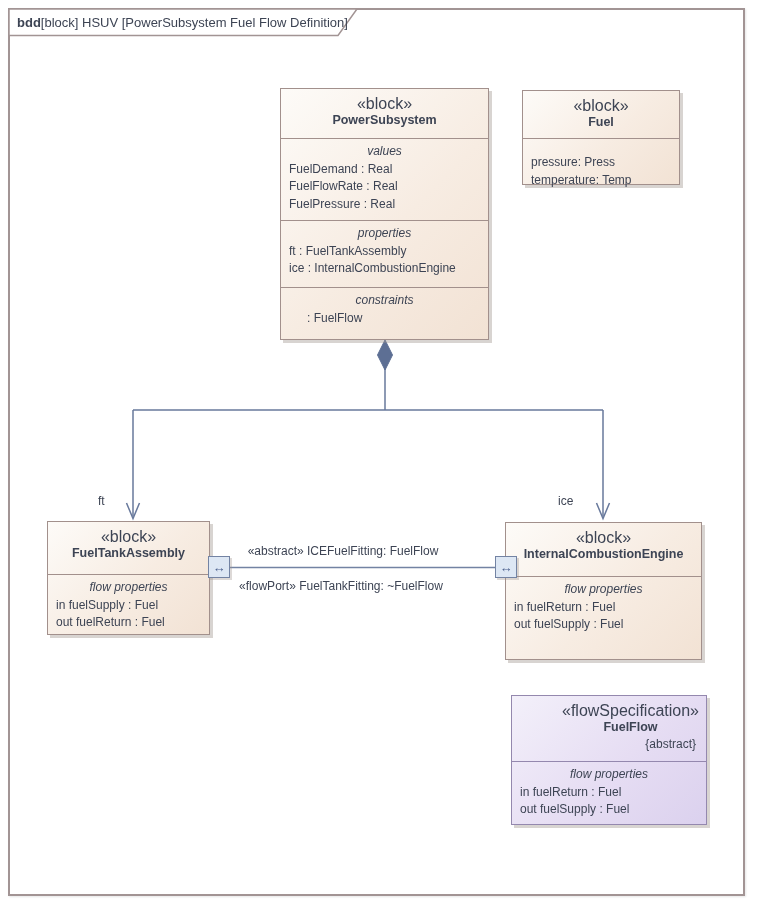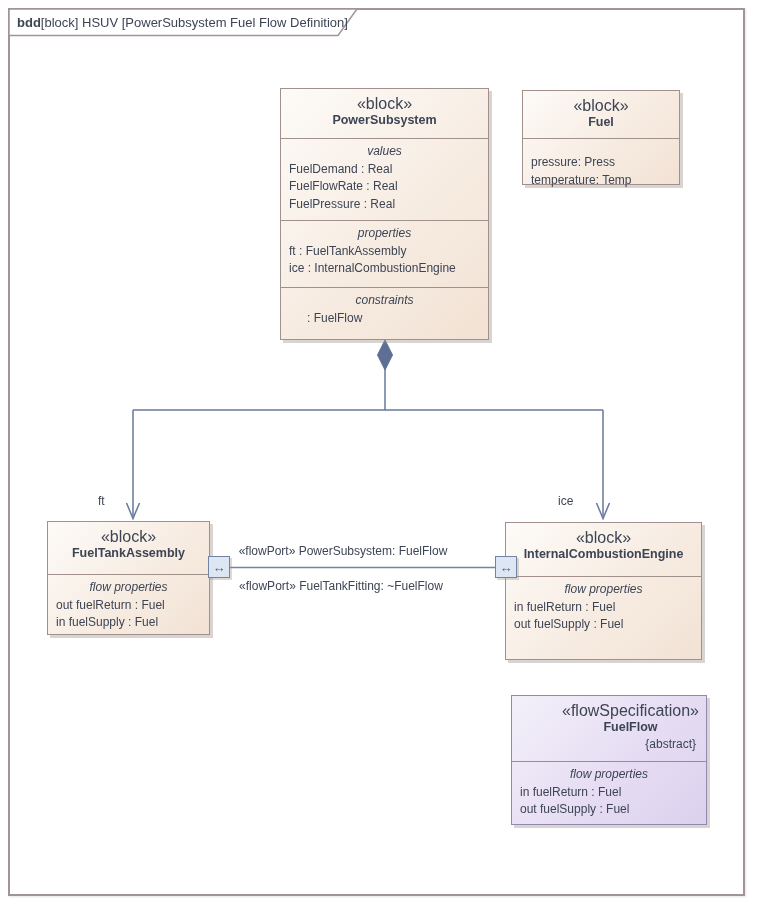--- a/index.html
+++ b/index.html
@@ -108,22 +108,22 @@
     </div>
   </div>
 
   <div class="blk" style="left:47px;top:521px;width:163px;height:114px;">
     <div class="hdr" style="height:52px;">
       <div class="st">«block»</div>
       <div class="nm">FuelTankAssembly</div>
     </div>
     <div class="cmp" style="height:61px;">
       <div class="lbl">flow properties</div>
+      <div class="item">in fuelSupply : Fuel</div>
       <div class="item">out fuelReturn : Fuel</div>
-      <div class="item">in fuelSupply : Fuel</div>
     </div>
   </div>
 
   <div class="blk" style="left:505px;top:522px;width:197px;height:138px;">
     <div class="hdr" style="height:53px;">
       <div class="st">«block»</div>
       <div class="nm">InternalCombustionEngine</div>
     </div>
     <div class="cmp" style="height:84px;">
       <div class="lbl">flow properties</div>
@@ -147,16 +147,16 @@
 
   <div class="port" style="left:208px;top:556px;">
     <span>↔</span>
   </div>
   <div class="port" style="left:495px;top:556px;">
     <span>↔</span>
   </div>
 
   <div class="role-label" style="left:98px;top:494px;text-align:right;">ft</div>
   <div class="role-label" style="left:558px;top:494px;">ice</div>
-  <div class="conn-label" style="left:213px;top:544px;width:260px;text-align:center;">«flowPort» PowerSubsystem: FuelFlow</div>
+  <div class="conn-label" style="left:213px;top:544px;width:260px;text-align:center;">«abstract» ICEFuelFitting: FuelFlow</div>
   <div class="conn-label" style="left:211px;top:579px;width:260px;text-align:center;">«flowPort» FuelTankFitting: ~FuelFlow</div>
 
 </div>
 
 </body></html>

